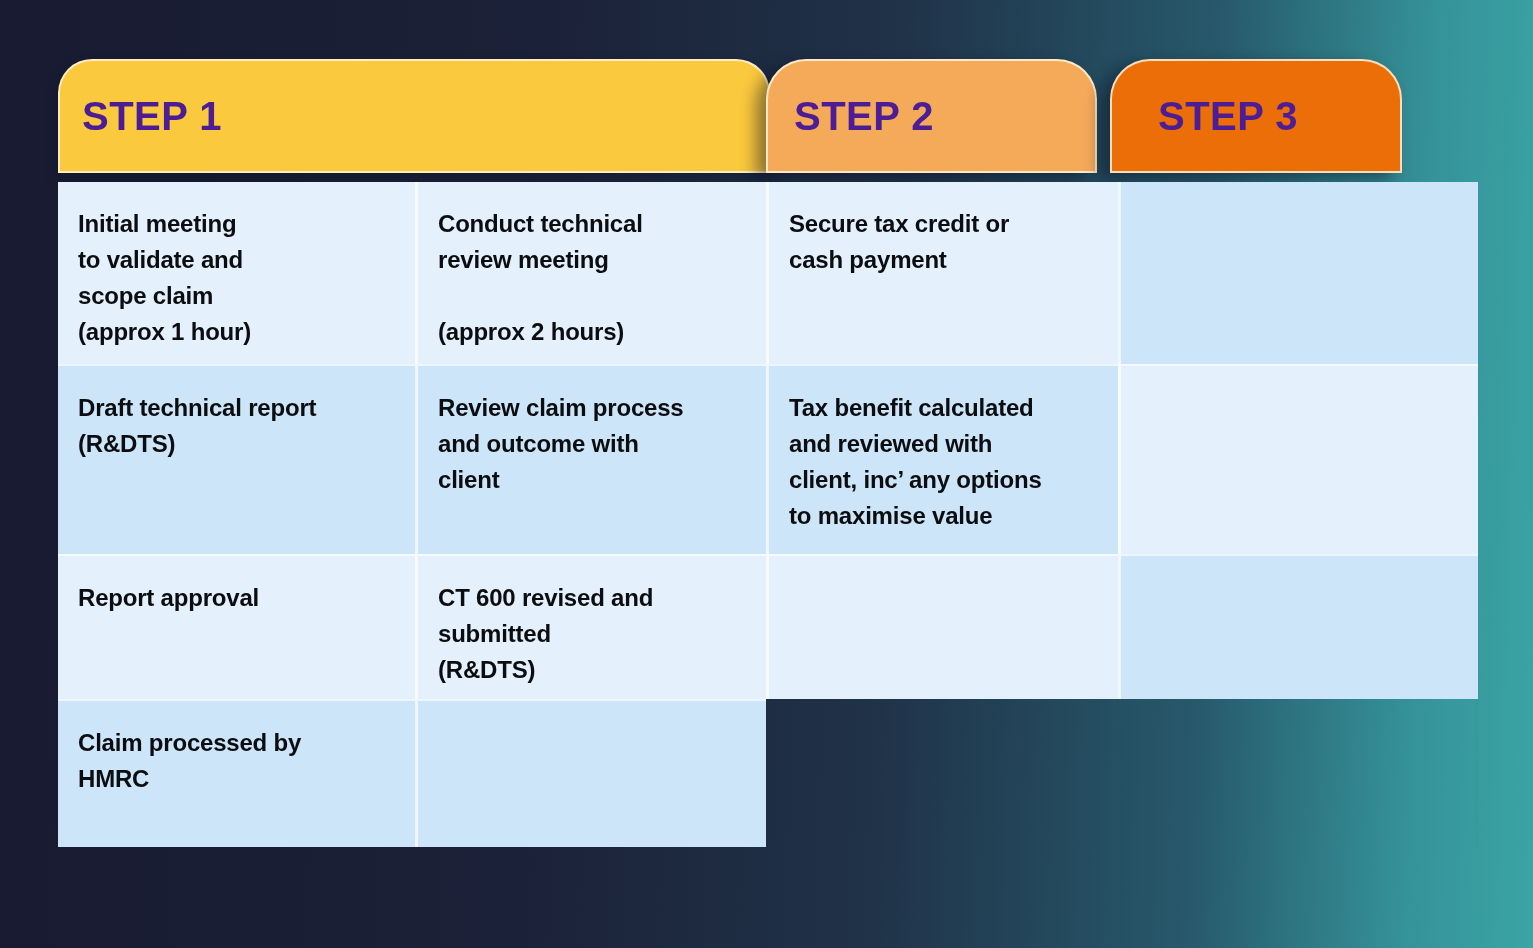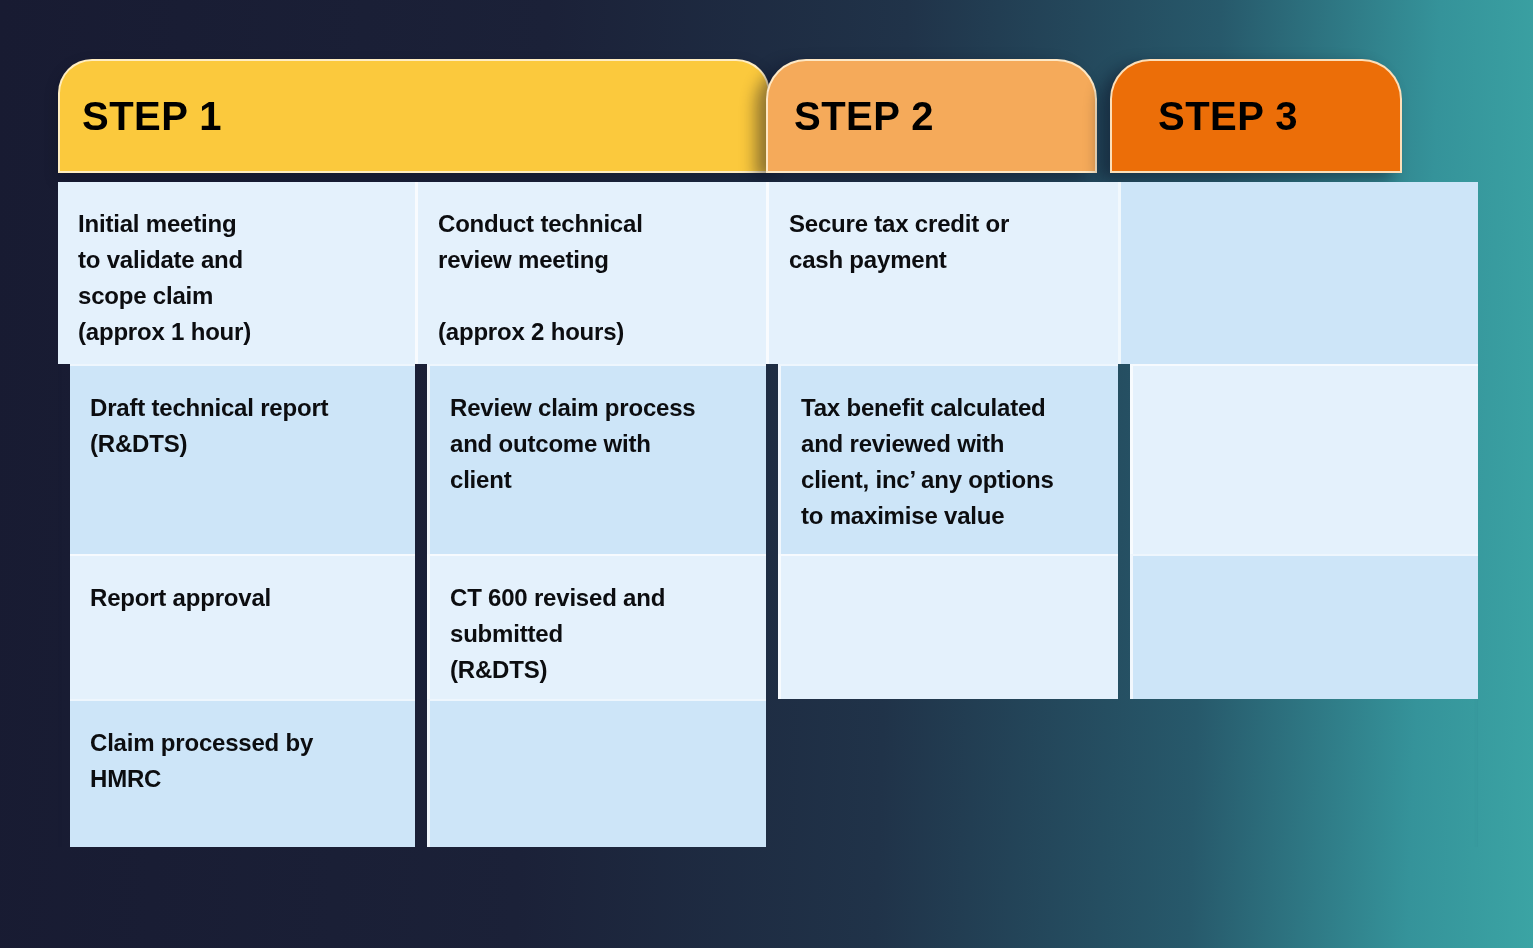--- a/index.html
+++ b/index.html
@@ -6,21 +6,21 @@
   body{
     width:1533px;height:948px;overflow:hidden;position:relative;
     font-family:"Liberation Sans", sans-serif;
     background:linear-gradient(92deg,#181b32 0%,#1b2138 35%,#203349 58%,#27596b 78%,#35939a 92%,#3ba4a4 100%);
   }
   .tab{
     position:absolute;top:59px;height:114px;display:flex;align-items:center;
     border:2px solid rgba(255,243,216,0.85);box-sizing:border-box;
   }
   .tab .tab-label{
-    font-size:40px;font-weight:bold;color:#000000;letter-spacing:0.5px;
+    font-size:40px;font-weight:bold;color:#4c1d95;letter-spacing:0.5px;
   }
   .tab1{
     left:58px;width:712px;background:#FBC93D;z-index:1;
     border-radius:34px 34px 0 0;padding-left:22px;
     box-shadow:0 6px 14px rgba(8,12,30,0.30);
   }
   .tab2{
     left:766px;width:331px;background:#F5AA5A;z-index:2;
     border-radius:40px 40px 0 0;padding-left:26px;
     box-shadow:-10px 6px 16px rgba(8,12,30,0.45);
@@ -47,21 +47,20 @@
   
   .cell.row-light{background:#E4F1FC;}
   .cell.row-dark{background:#CDE5F8;}
   
   .cell:nth-child(4n+2), .cell:nth-child(4n+3), .cell:nth-child(4n){
     border-left:3px solid rgba(255,255,255,0.72);
   }
   
   .cell:nth-child(n+5){
     border-top:2px solid rgba(255,255,255,0.65);
-    margin-left:12px;
   }
 </style>
 </head>
 <body>
 
 <div class="tab tab1">
   <span class="tab-label">STEP 1</span>
 </div>
 <div class="tab tab2">
   <span class="tab-label">STEP 2</span>

